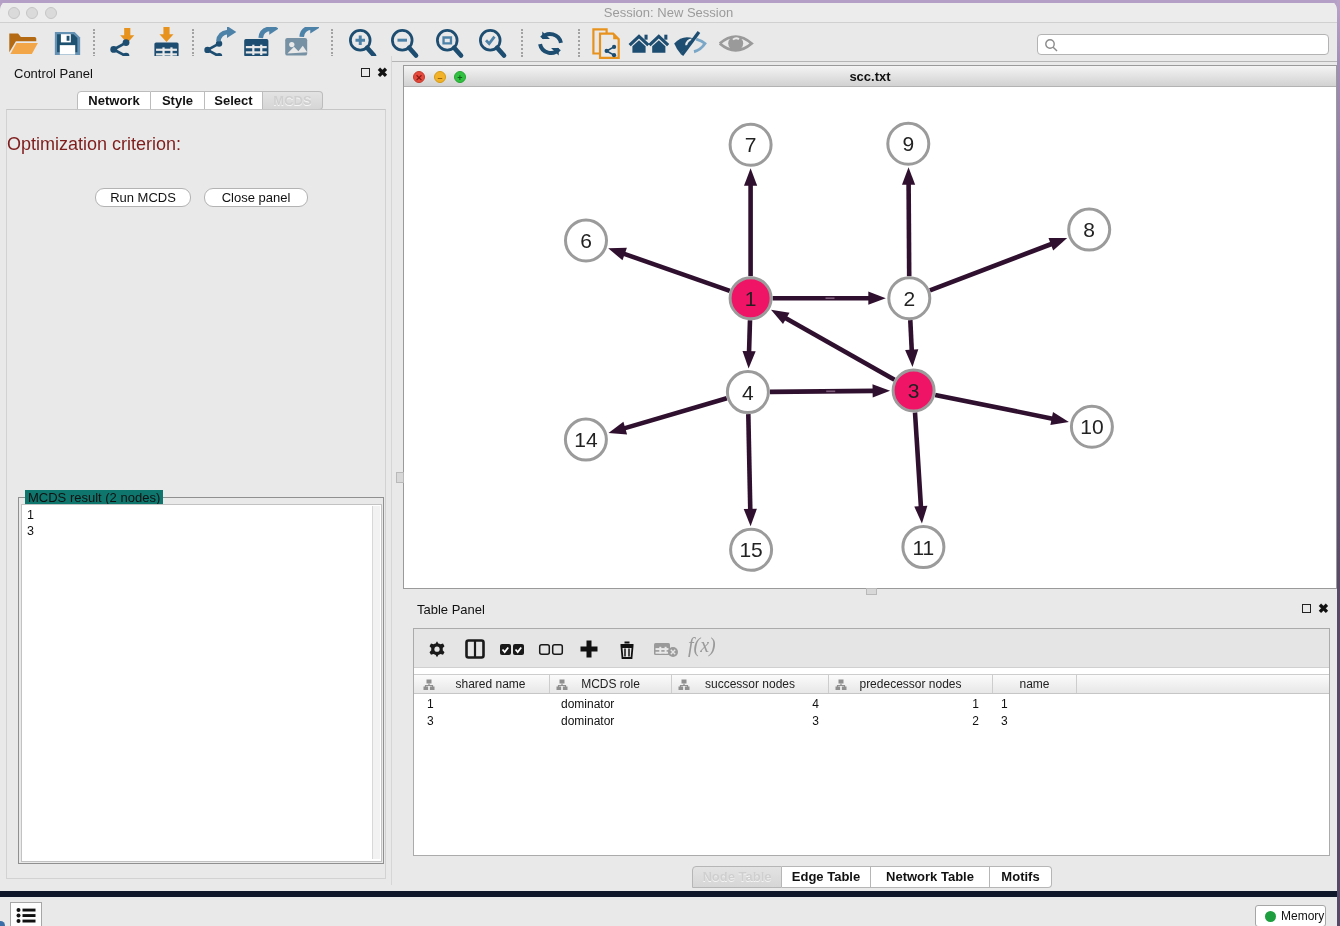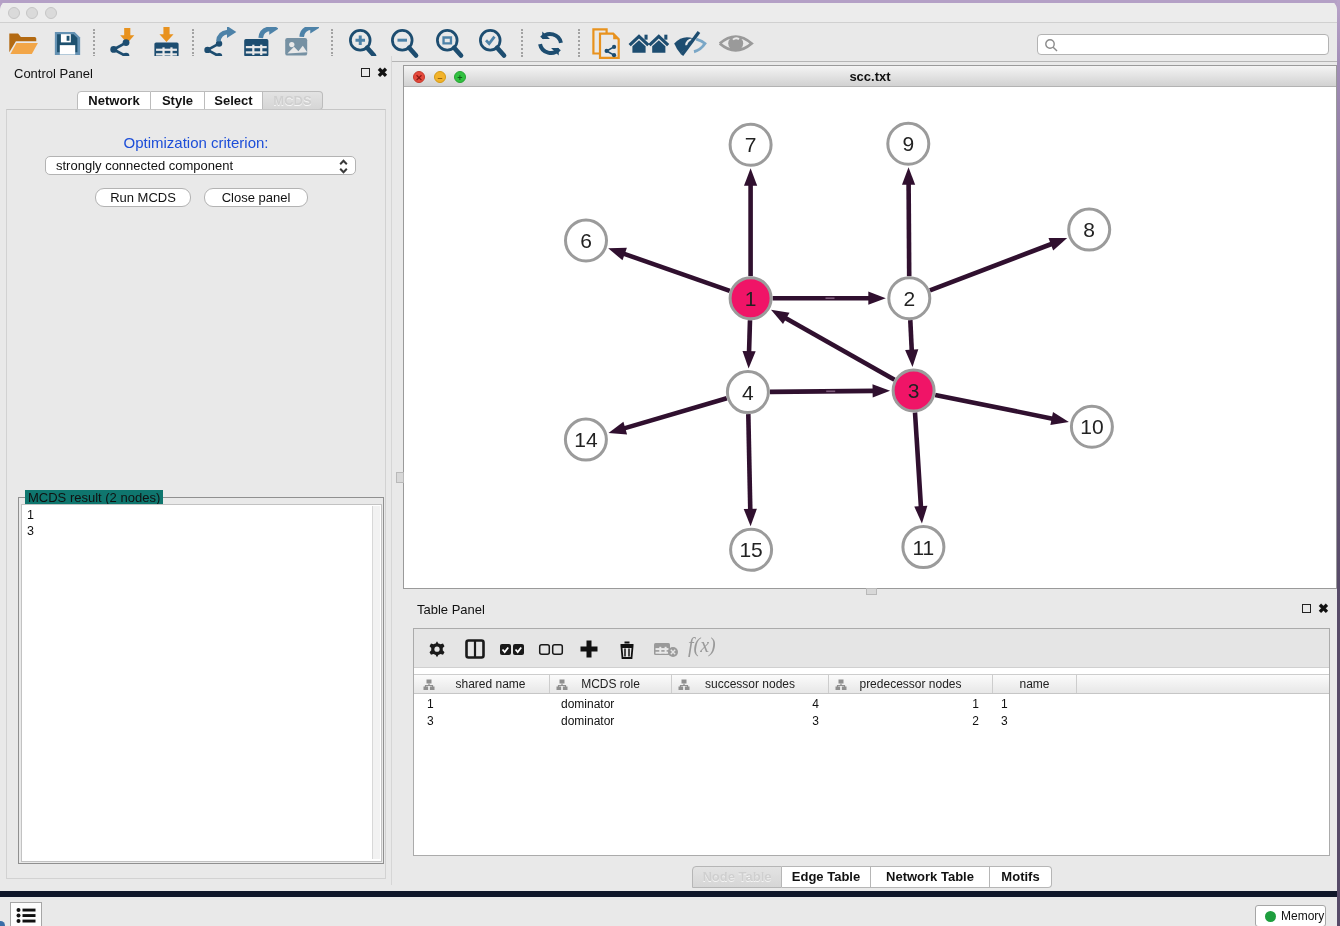--- a/index.html
+++ b/index.html
@@ -41,20 +41,21 @@
 #memdot{position:absolute;left:9px;top:5px;width:11px;height:11px;border-radius:50%;background:#1e9e3e}
 #listbtn{position:absolute;left:10px;top:5px;width:32px;height:27px;background:#fdfdfd;border:1px solid #a6a6a6}
 </style></head>
 <body>
 <div id="win">
   <div style="position:absolute;left:0;top:0;width:1337px;height:3px;background:#b4a0c6;border-radius:10px 10px 0 0;z-index:50"></div>
   <div id="titlebar">
     <div class="tl" style="left:8px"></div>
       <div class="tl" style="left:26px"></div>
       <div class="tl" style="left:45px"></div>
+    <div id="apptitle">Session: New Session</div>
   </div>
   <div id="toolbar">
       <svg style="position:absolute;left:5.5px;top:3.0px" width="33.0" height="33.0" viewBox="0 0 30 30">
         <path d="M3 6 h8 l2.5 3 H26 a1.5 1.5 0 0 1 1.5 1.5 V13 H9 L3 23 z" fill="#b36a12"></path>
         <path d="M9.5 14.5 H29 L23.5 24.5 H4 z" fill="#f2a648"></path>
       </svg>
       <svg style="position:absolute;left:50.5px;top:3.0px" width="33.0" height="33.0" viewBox="0 0 30 30">
         <path d="M3.5 4.5 h18 l5 5 v16 h-23 z" fill="#6592b3"></path>
         <path d="M5.5 6.5 h15 l3.5 3.5 v13 h-18.5 z" fill="#1e516f"></path>
         <rect x="9" y="6.5" width="9" height="7.5" fill="#fff"></rect>
@@ -174,27 +175,21 @@
     <div class="paneltitle abs" style="left:14px;top:10px">Control Panel</div>
     <div class="ficon" style="left:361px;top:12px"></div>
     <div class="xicon" style="left:377px;top:9px">✖</div>
     <div id="cptabs">
       <div class="tab" style="left:0;width:74px;border-radius:4px 0 0 0">Network</div>
       <div class="tab" style="left:74px;width:54px;border-left:none">Style</div>
       <div class="tab" style="left:128px;width:58px;border-left:none">Select</div>
       <div class="tab tabsel" style="left:186px;width:60px;border-left:none;border-radius:0 4px 4px 0">MCDS</div>
     </div>
     <div id="cpbody">
-      <div class="abs" style="left:0;top:24px;width:100%;text-align:center;font-size:15px;color:#1d4ed8">Optimization criterion:</div>
-      <div class="abs" style="left:38px;top:46px;width:311px;height:19px;background:#fff;border:1px solid #b3b3b3;border-radius:5px;font-size:13px;color:#111;padding:1px 0 0 10px">strongly connected component
-        <svg width="11" height="15" style="position:absolute;right:6px;top:2px" viewBox="0 0 11 15">
-            <path d="M2.2 5.2 L5.5 1.8 L8.8 5.2" stroke="#3a3a3a" stroke-width="2" fill="none"></path>
-            <path d="M2.2 9.8 L5.5 13.2 L8.8 9.8" stroke="#3a3a3a" stroke-width="2" fill="none"></path>
-          </svg>
-      </div>
+      <div class="abs" style="left:0;top:24px;width:100%;text-align:left;font-size:18px;color:#7f1d1d">Optimization criterion:</div>
       <div class="abs" style="left:88px;top:78px;width:96px;height:19px;background:#fff;border:1px solid #b3b3b3;border-radius:9px;text-align:center;font-size:13px;color:#111;padding-top:1px">Run MCDS</div>
       <div class="abs" style="left:197px;top:78px;width:104px;height:19px;background:#fff;border:1px solid #b3b3b3;border-radius:9px;text-align:center;font-size:13px;color:#111;padding-top:1px">Close panel</div>
       <div id="mcdsbox">
         <div id="mcdslabel">MCDS result (2 nodes)</div>
         <div id="mcdslist">
           <div class="abs" style="left:5px;top:2px;font-size:12.5px;line-height:16px;color:#111">1<br>3</div>
           <div id="mcdsscroll"></div>
         </div>
       </div>
     </div>

